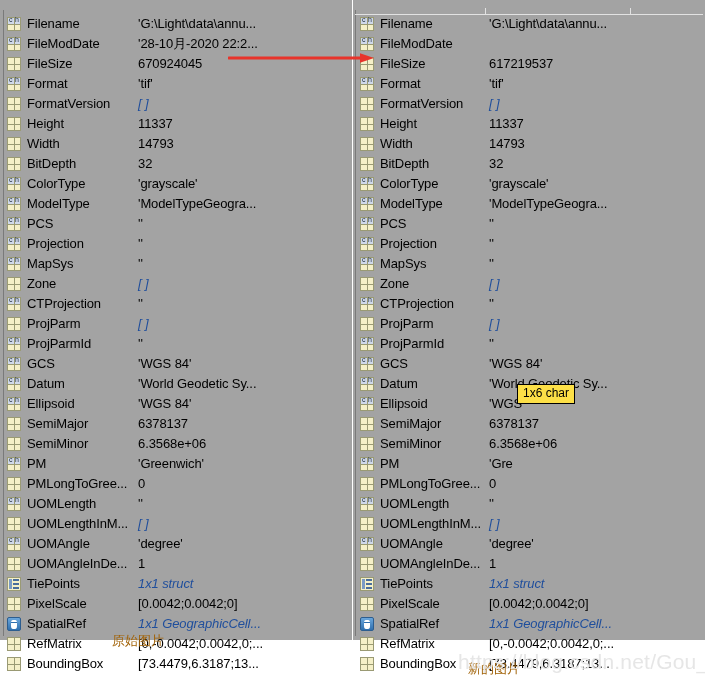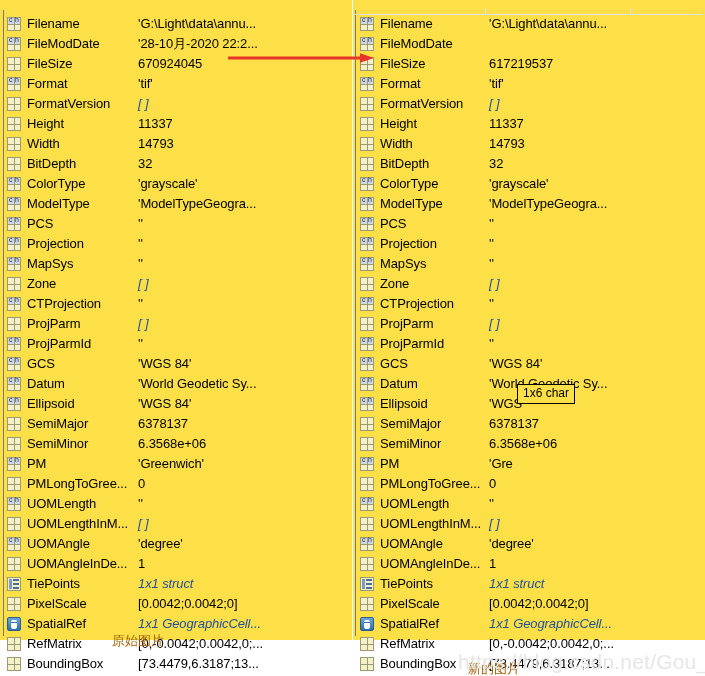--- a/index.html
+++ b/index.html
@@ -14,21 +14,21 @@
     overflow: hidden;
     font-family: "Liberation Sans", "DejaVu Sans", sans-serif;
     color: #000000;
   }
 
   
   .panel {
     position: absolute;
     top: 0;
     height: 640px;
-    background: #fde047;
+    background: #a3a3a3;
   }
   #panel-left  { left: 0px;   width: 352px; }
   #panel-right { left: 353px; width: 352px; }
 
   
   .gutter-rule {
     position: absolute;
     top: 10px;
     width: 1px;
     height: 626px;

